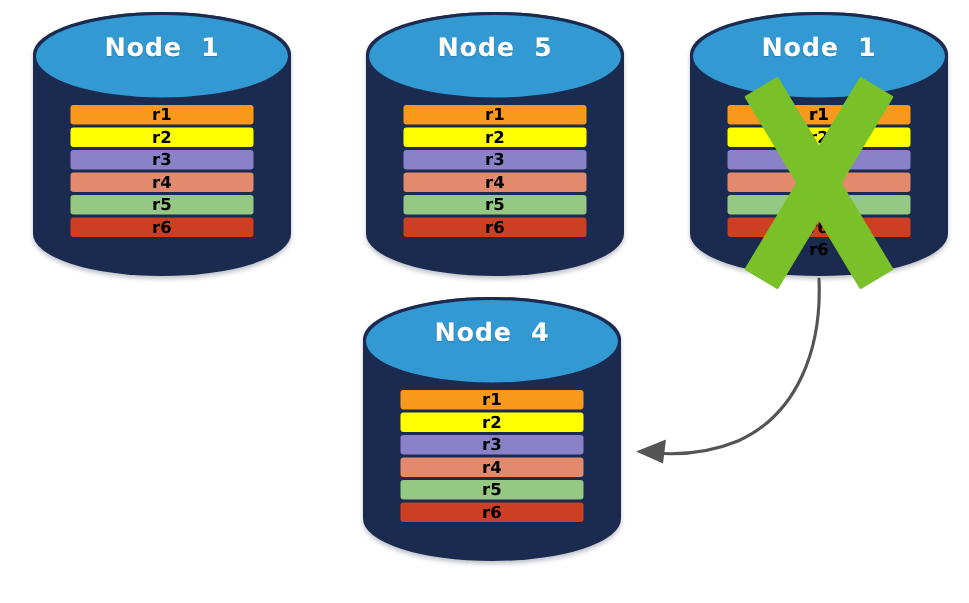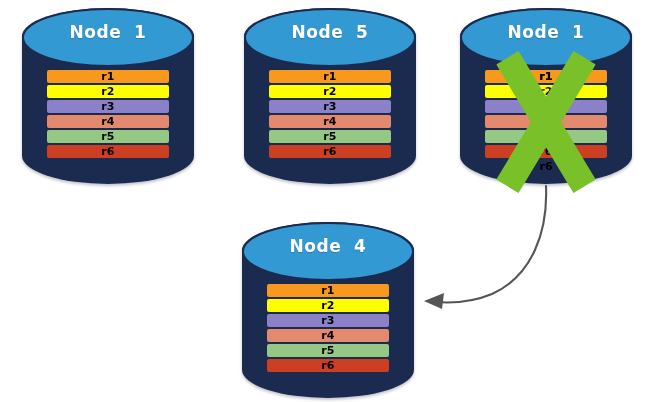--- a/index.html
+++ b/index.html
@@ -171,21 +171,21 @@
 
     <div class="x-mark" style="left:38px; top:44px; width:96px; height:140px;">
       <div class="x-bar a"></div>
       <div class="x-bar b"></div>
     </div>
 
     <div class="x-text" style="left:0; top:62px; width:100%; text-align:center;">r1</div>
     <div class="x-text" style="left:0; top:152px; width:100%; text-align:center;">r6</div>
   </div>
 
-  <div class="node" style="left:242px; top:222px; width:172px; height:176px;text-decoration:underline;">
+  <div class="node" style="left:242px; top:198px; width:172px; height:176px;text-decoration:underline;">
     <div class="node-body"></div>
     <div class="node-top"></div>
     <div class="node-title">Node  4</div>
     <div class="rows">
       <div class="row" style="background:#f8991d">r1</div>
       <div class="row" style="background:#ffff00">r2</div>
       <div class="row" style="background:#8a81c8">r3</div>
       <div class="row" style="background:#e2896e">r4</div>
       <div class="row" style="background:#95c882">r5</div>
       <div class="row" style="background:#cc3f23">r6</div>

